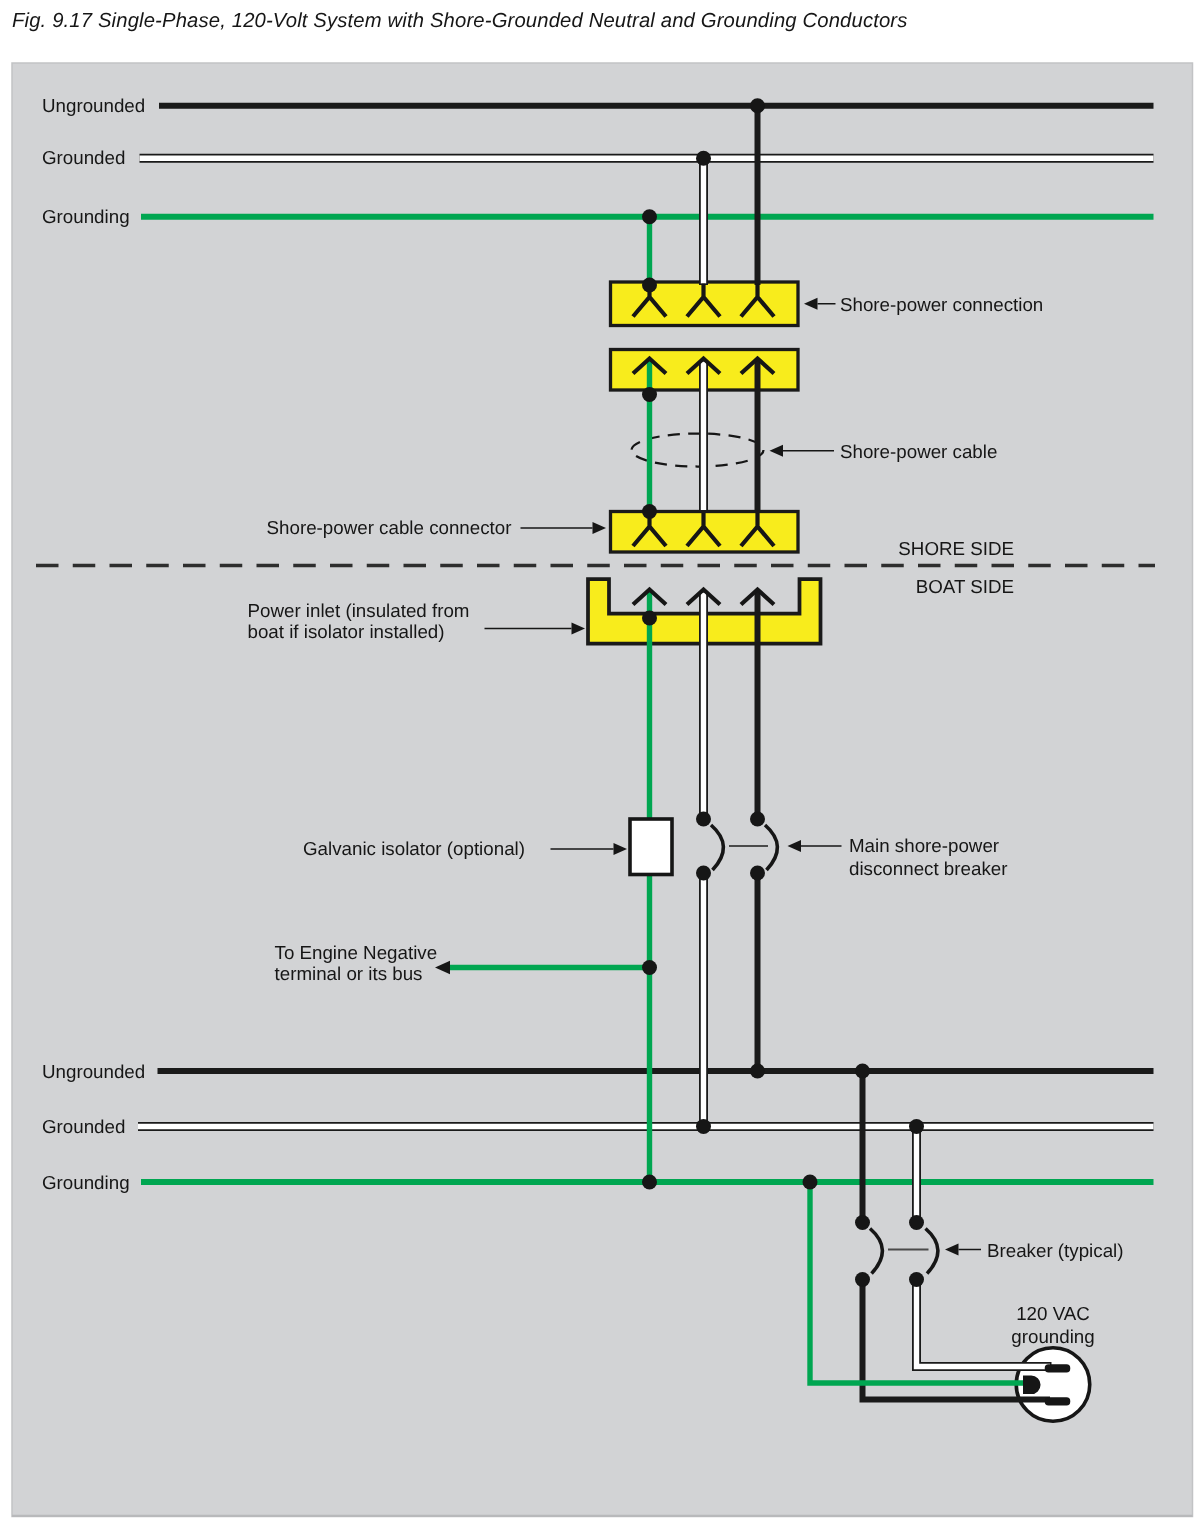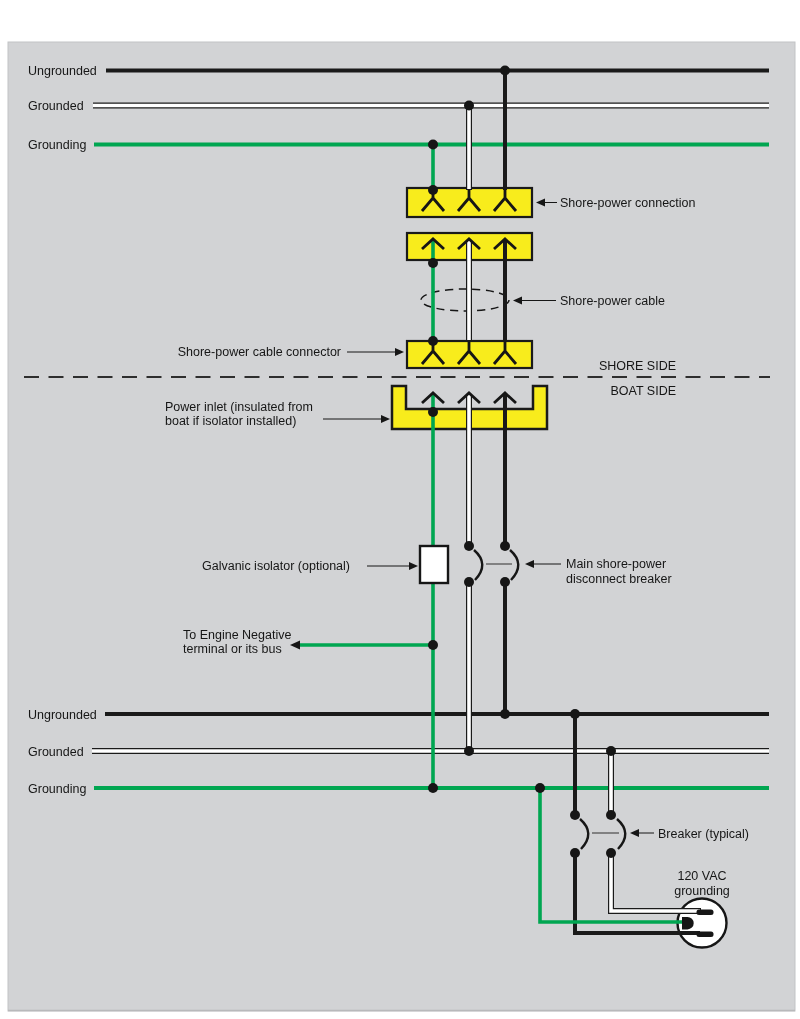--- a/index.html
+++ b/index.html
@@ -16,20 +16,21 @@
   .wireB{stroke:#1a1a1a;stroke-width:4;fill:none;}
   .wireWu{stroke:#1a1a1a;stroke-width:6;fill:none;}
   .wireWo{stroke:#ffffff;stroke-width:3.6;fill:none;}
   .arc{stroke:#161616;stroke-width:2.4;fill:none;}
   .tie{stroke:#4a4a4a;stroke-width:1.2;fill:none;}
 </style>
 </head>
 <body>
 
 <div id="stage">
+  <div id="fig-title">Fig. 9.17 Single-Phase, 120-Volt System with Shore-Grounded Neutral and Grounding Conductors</div>
 
   <svg width="800" height="1019" viewBox="0 0 800 1019">
 
     <rect x="8" y="42" width="787" height="969" stroke="#c2c3c5" stroke-width="1" fill="#d2d3d5"></rect>
     <path d="M8,1010.5 H795" stroke="#b8b9bb" stroke-width="1.5"></path>
 
     <path d="M24,377 H770" stroke="#2e2e2e" stroke-width="2.2" stroke-dasharray="15 9.5" fill="none"></path>
 
     <ellipse cx="465" cy="300" rx="44" ry="11" fill="none" stroke="#161616" stroke-width="1.5" stroke-dasharray="8 5.5"></ellipse>
 

